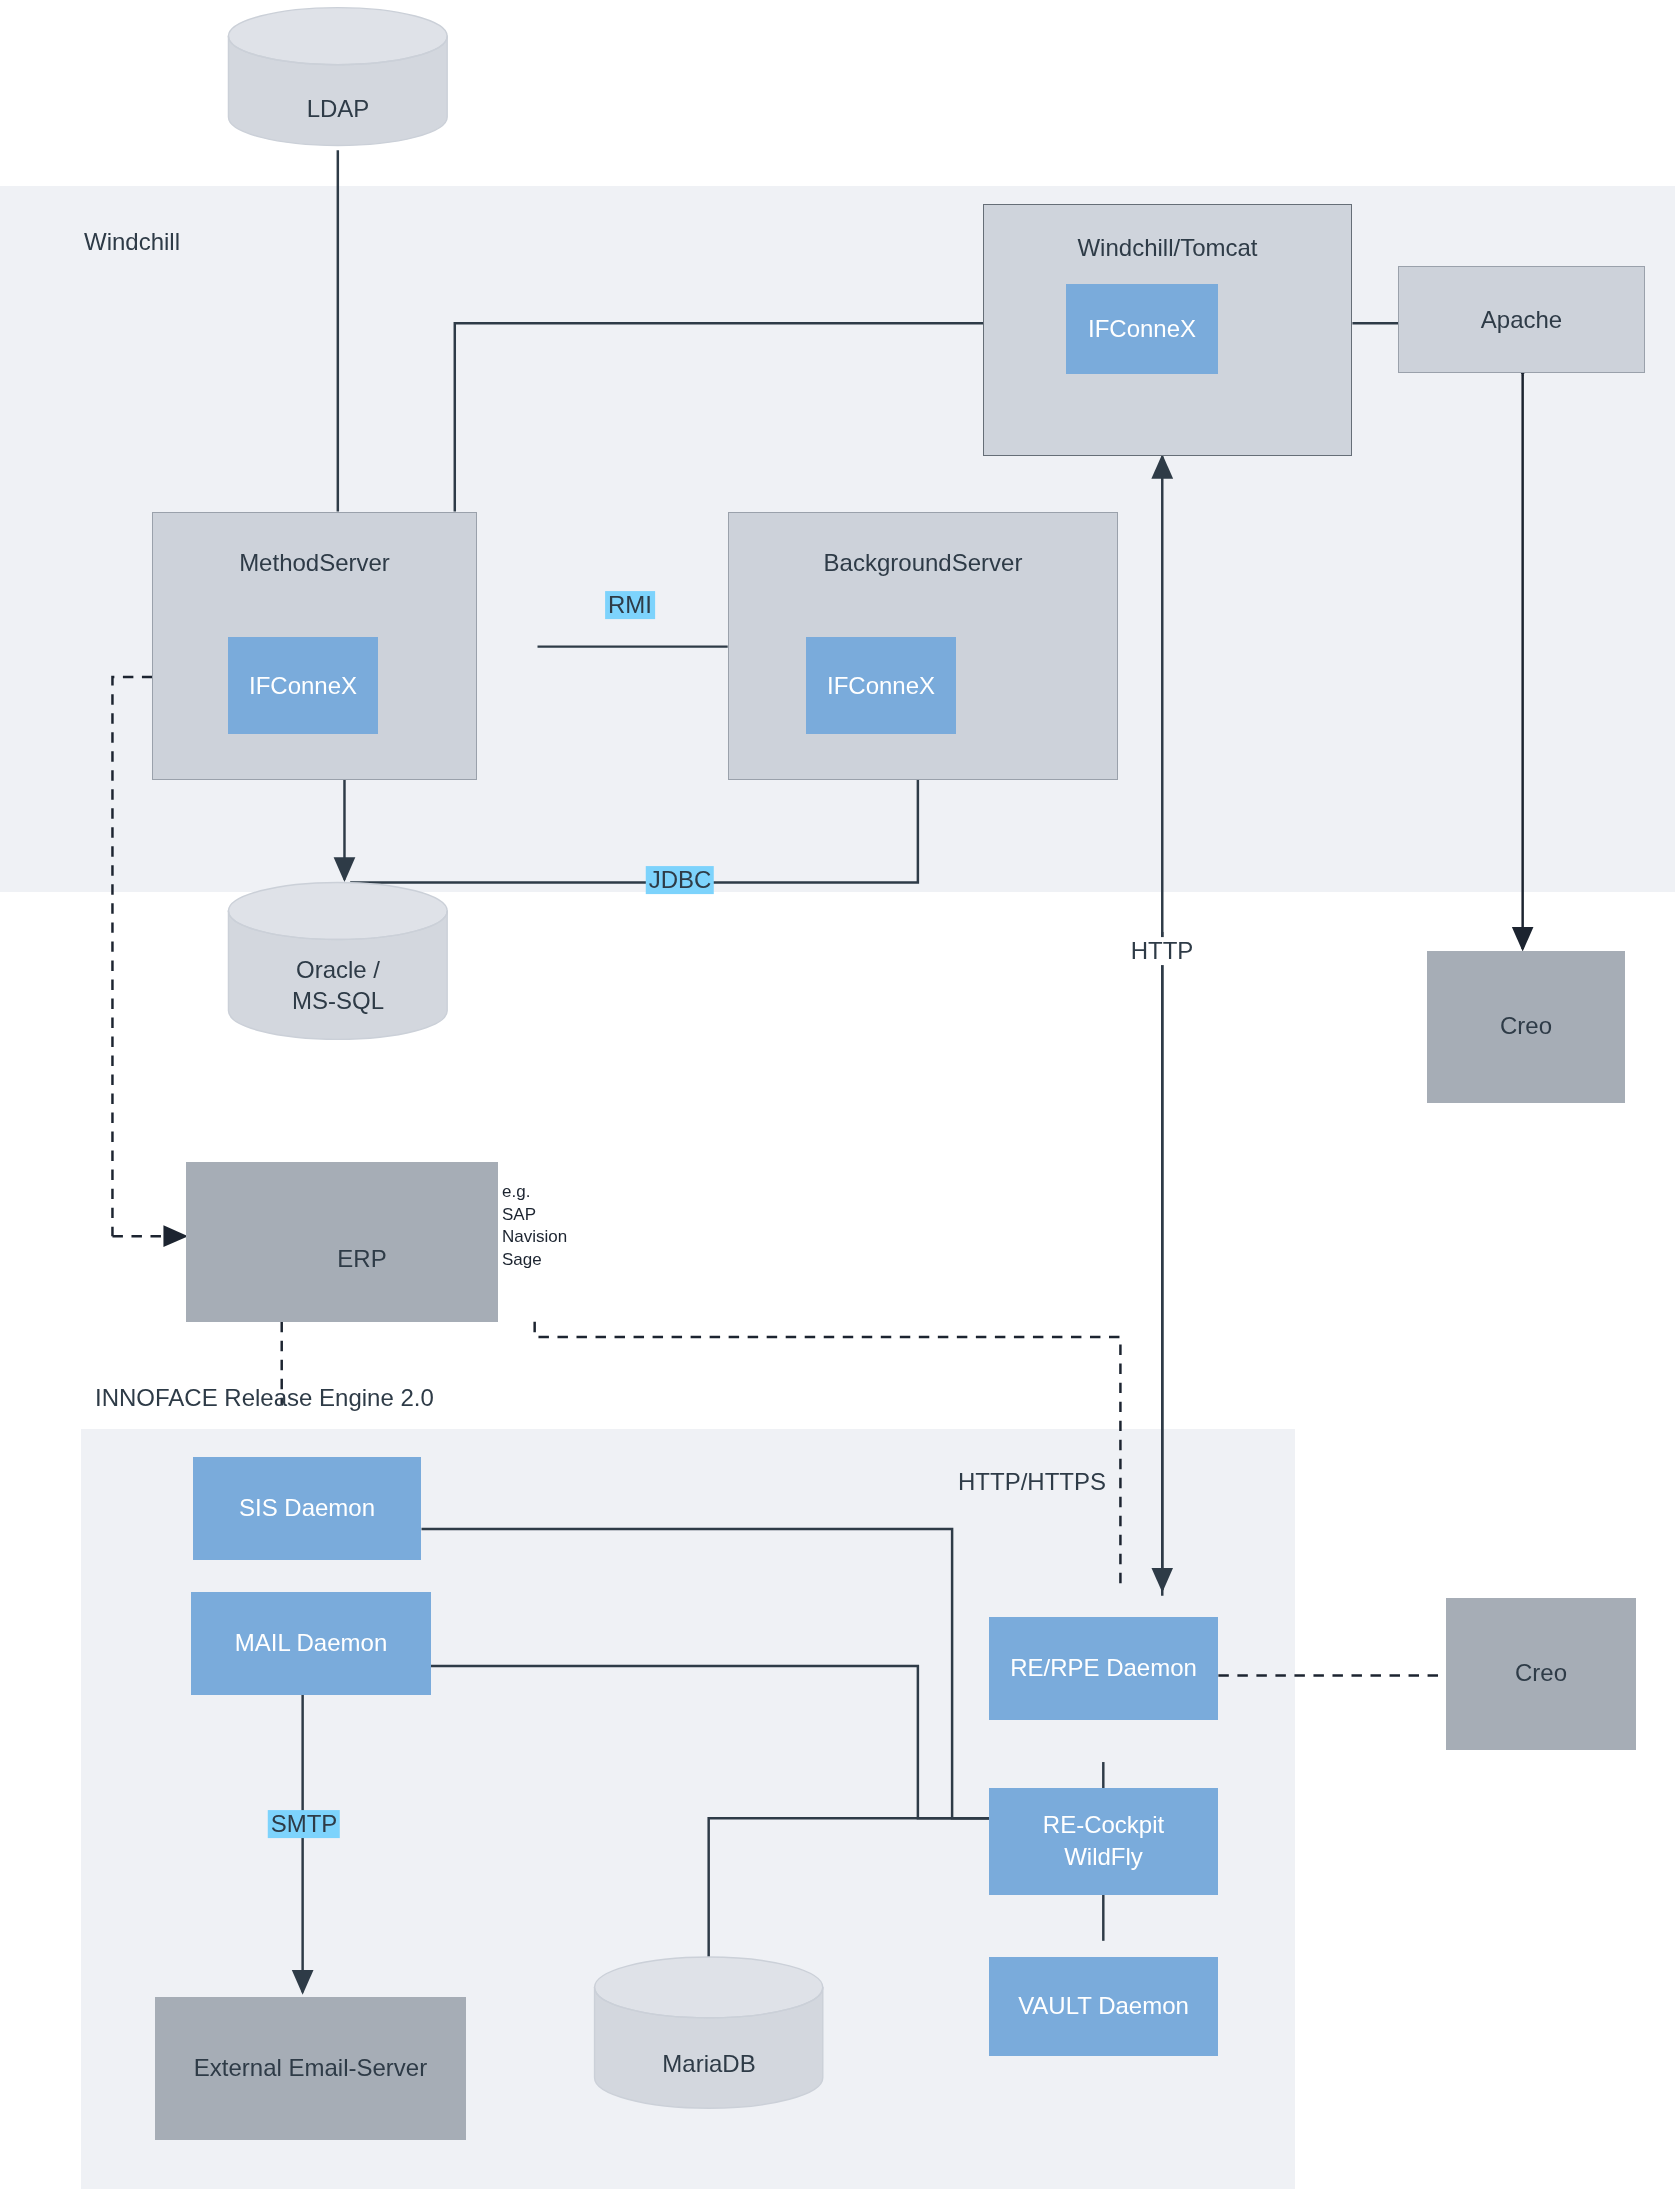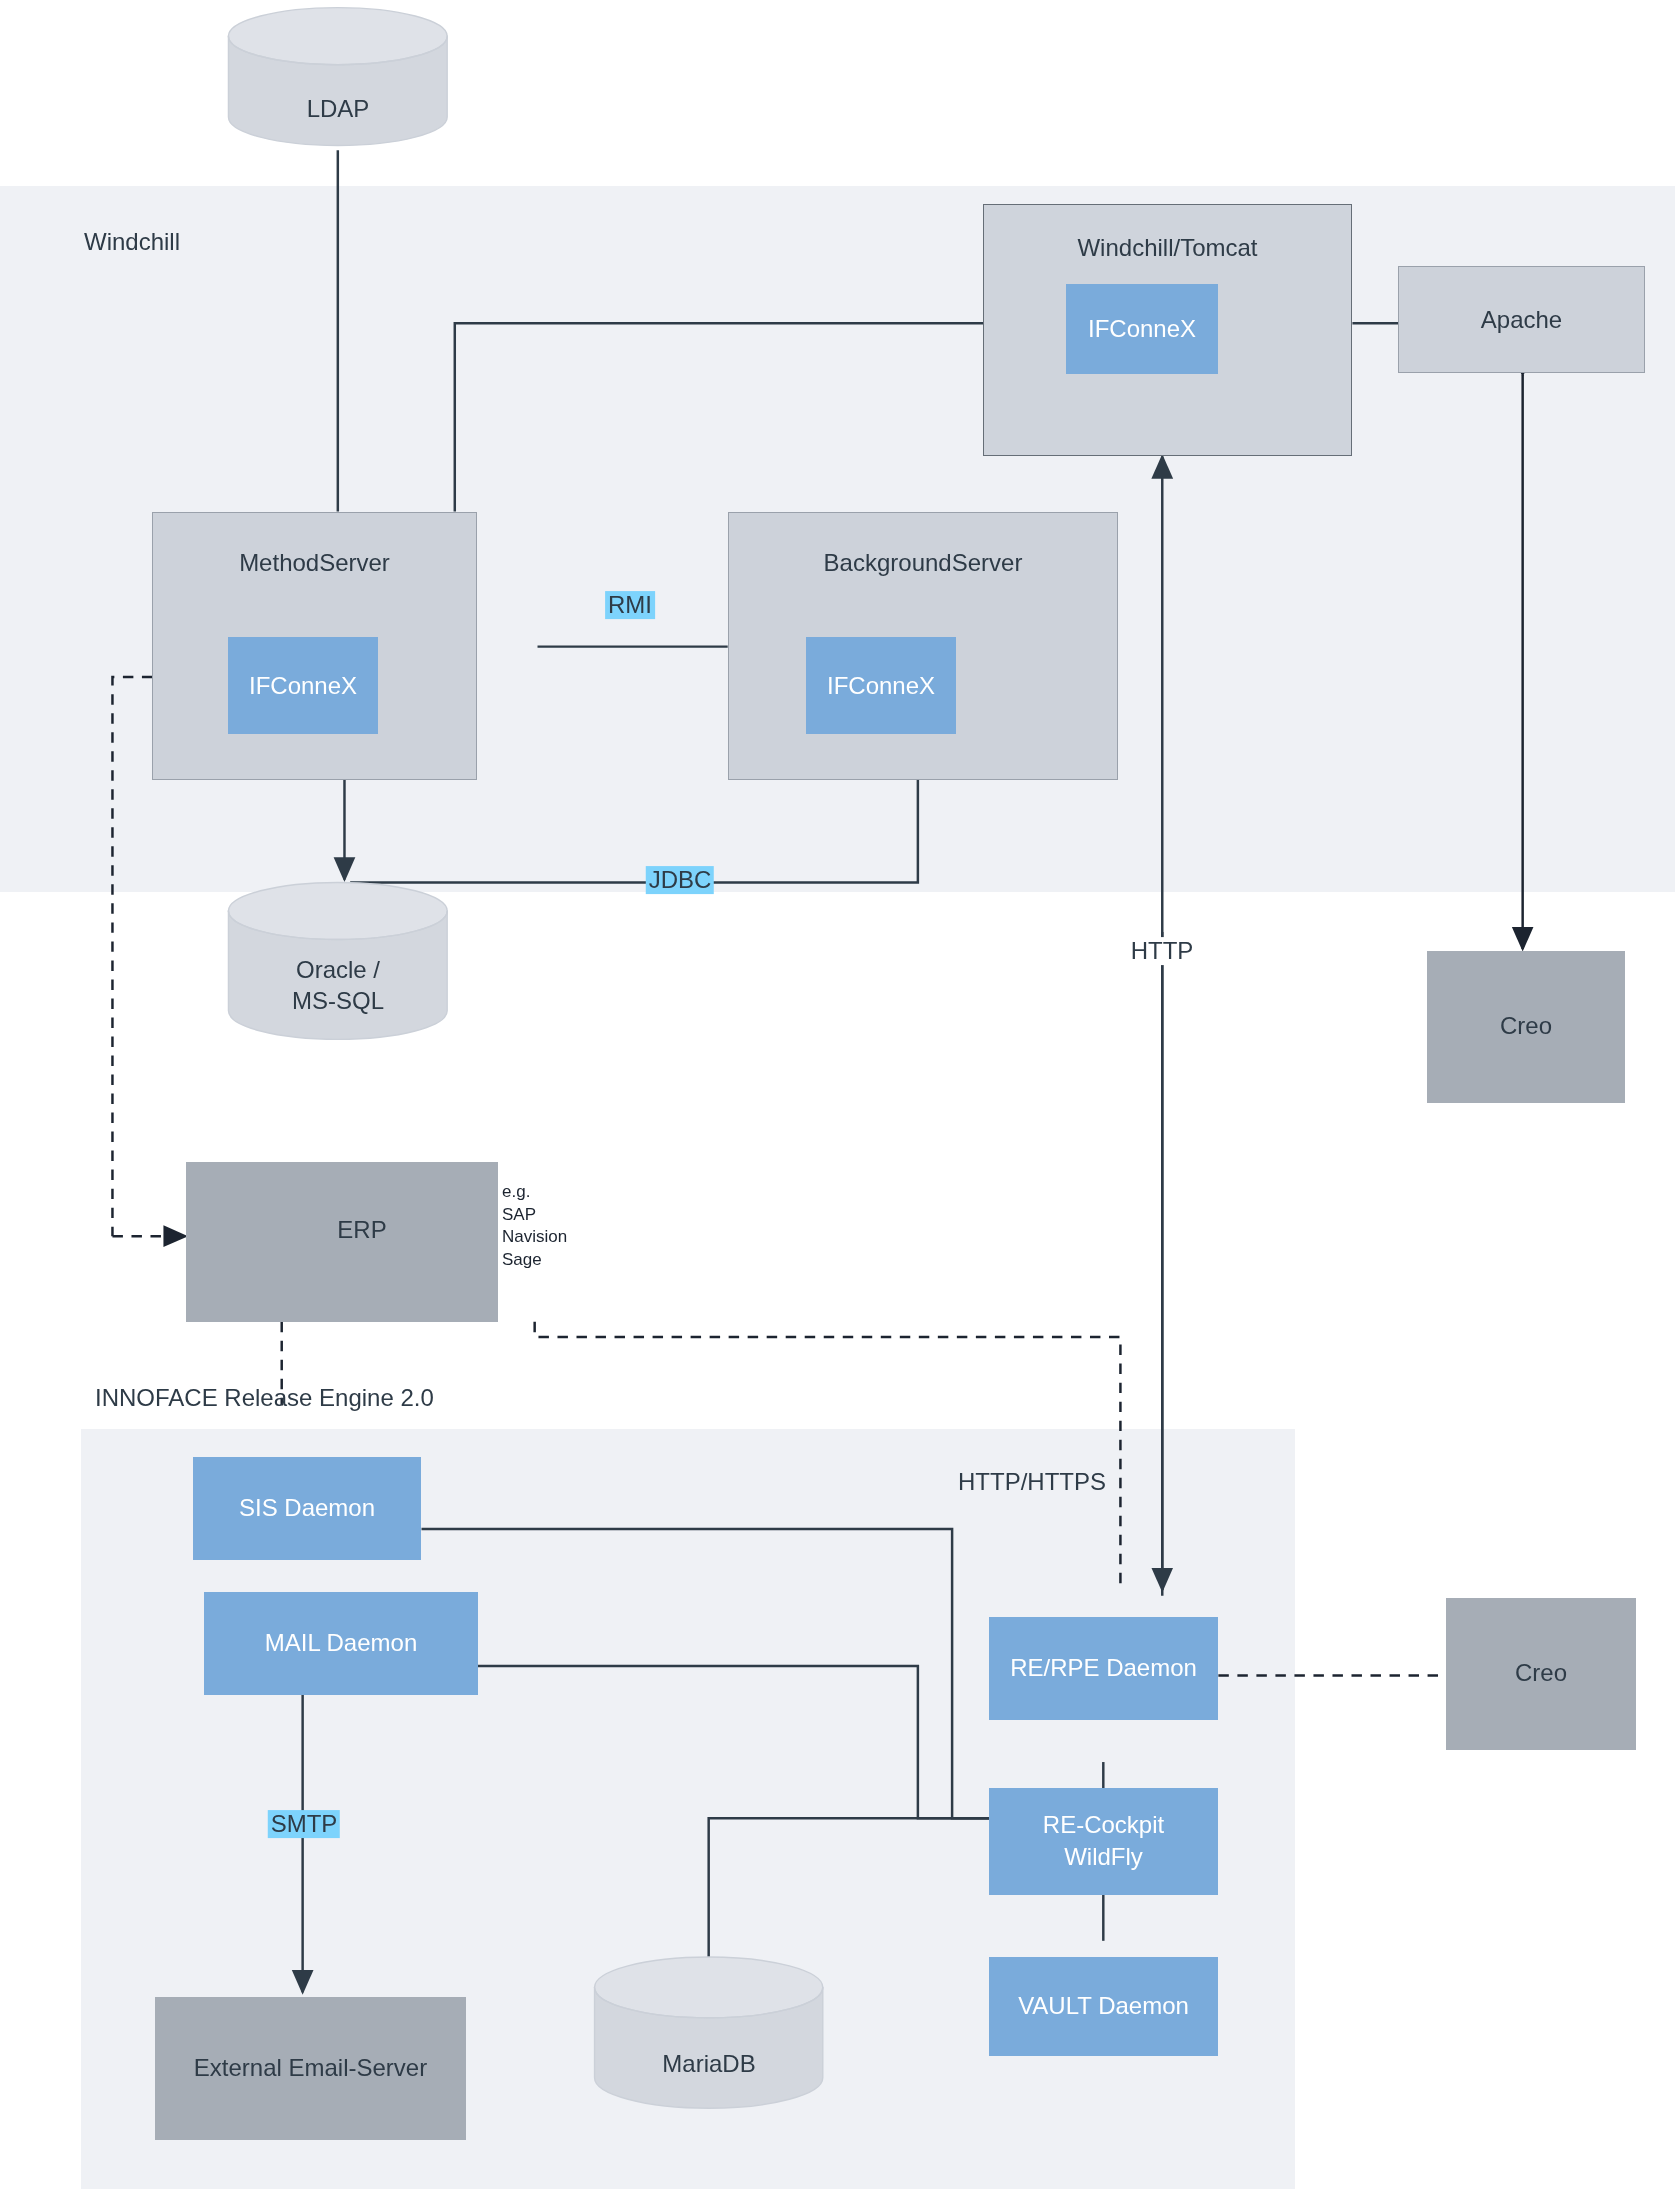--- a/index.html
+++ b/index.html
@@ -201,32 +201,32 @@
     <div class="box node-blue" style="left:77px; top:124px; width:150px; height:97px;">
       <div class="node-label wht" style="top:35px;">IFConneX</div>
     </div>
   </div>
 
   <div class="box node-darkgray" style="left:1427px; top:951px; width:198px; height:152px;">
     <div class="node-label" style="top:61px;">Creo</div>
   </div>
 
   <div class="box node-darkgray" style="left:186px; top:1162px; width:312px; height:160px;">
-    <div class="node-label" style="top:54px;padding-left:40px;">ERP</div>
+    <div class="node-label" style="top:83px;padding-left:40px;">ERP</div>
   </div>
   <div class="txt" style="left:502px; top:1181px; font-size:17px; line-height:1.33; color:#1c2430;">e.g.
 SAP
 Navision
 Sage</div>
 
   <div class="box node-blue" style="left:193px; top:1457px; width:228px; height:103px;">
     <div class="node-label wht" style="top:37px;">SIS Daemon</div>
   </div>
 
-  <div class="box node-blue" style="left:204px; top:1592px; width:274px; height:103px;">
+  <div class="box node-blue" style="left:191px; top:1592px; width:240px; height:103px;">
     <div class="node-label wht" style="top:37px;">MAIL Daemon</div>
   </div>
 
   <div class="box node-blue" style="left:989px; top:1617px; width:229px; height:103px;">
     <div class="node-label wht" style="top:37px;">RE/RPE Daemon</div>
   </div>
 
   <div class="box node-blue" style="left:989px; top:1788px; width:229px; height:107px;">
     <div class="node-label wht" style="top:21px; line-height:1.35;">RE-Cockpit
 WildFly</div>

